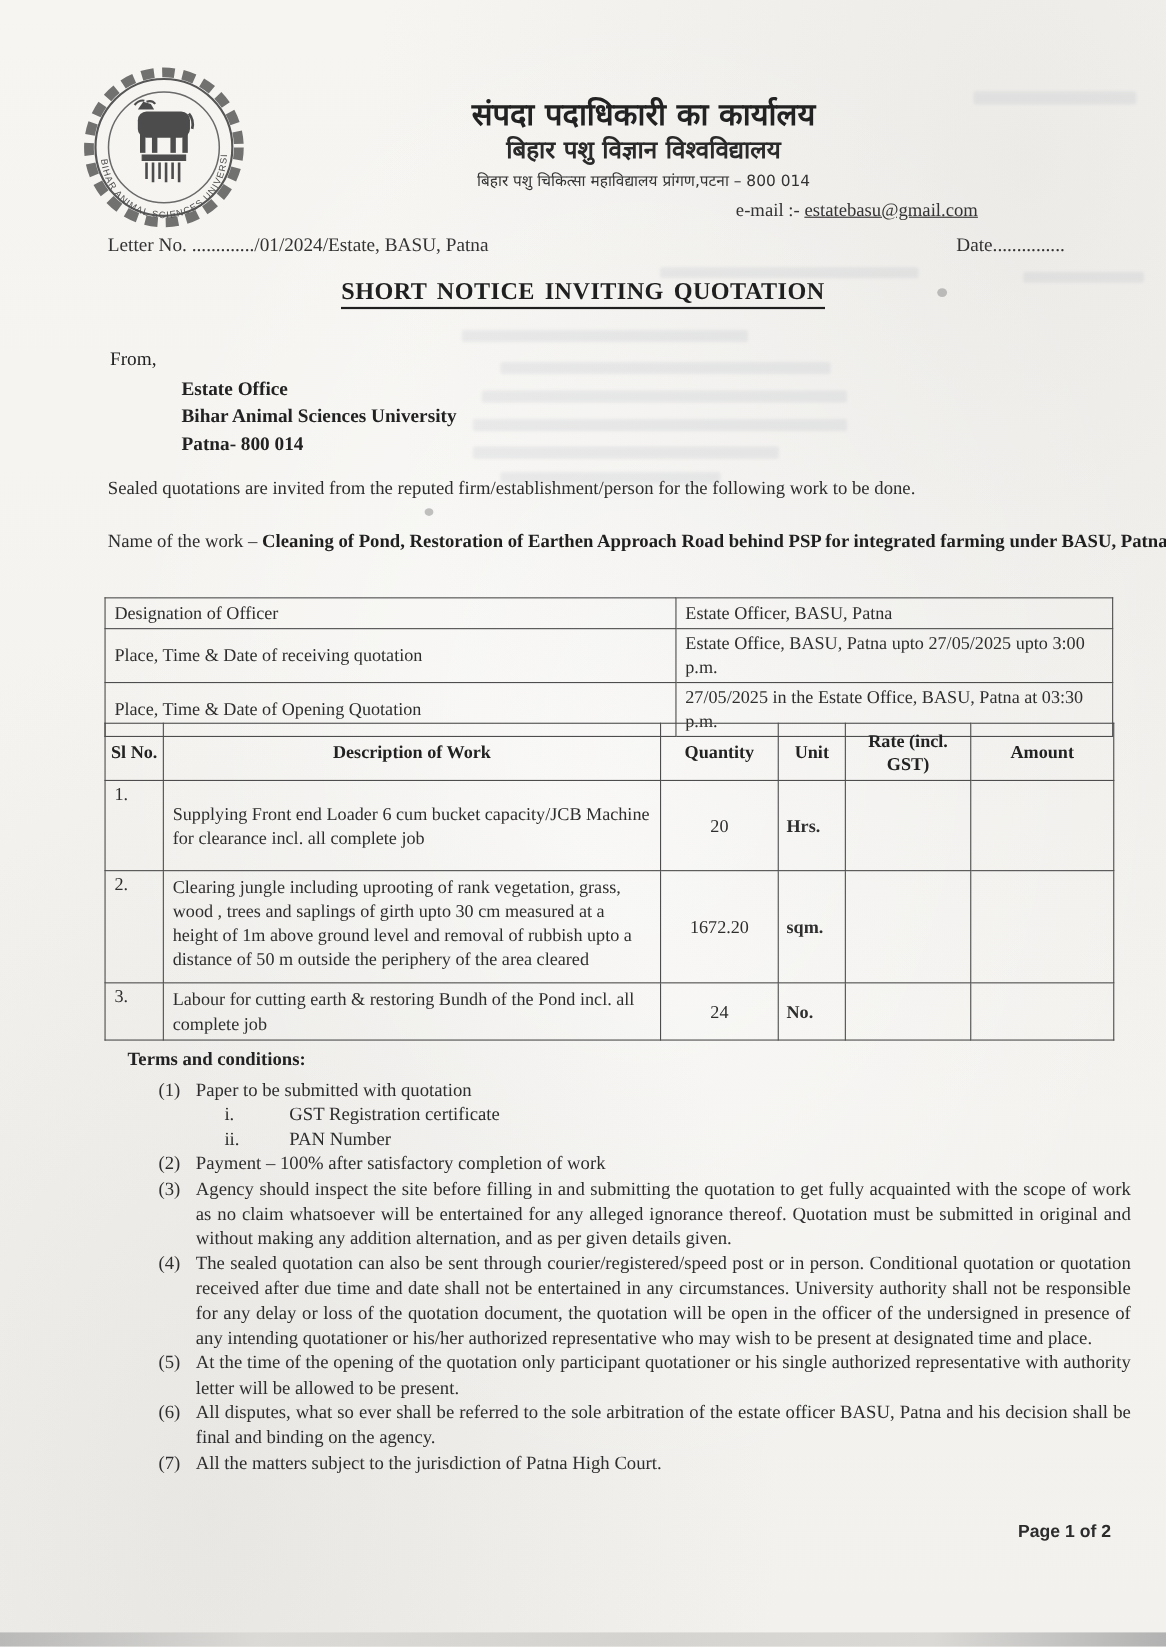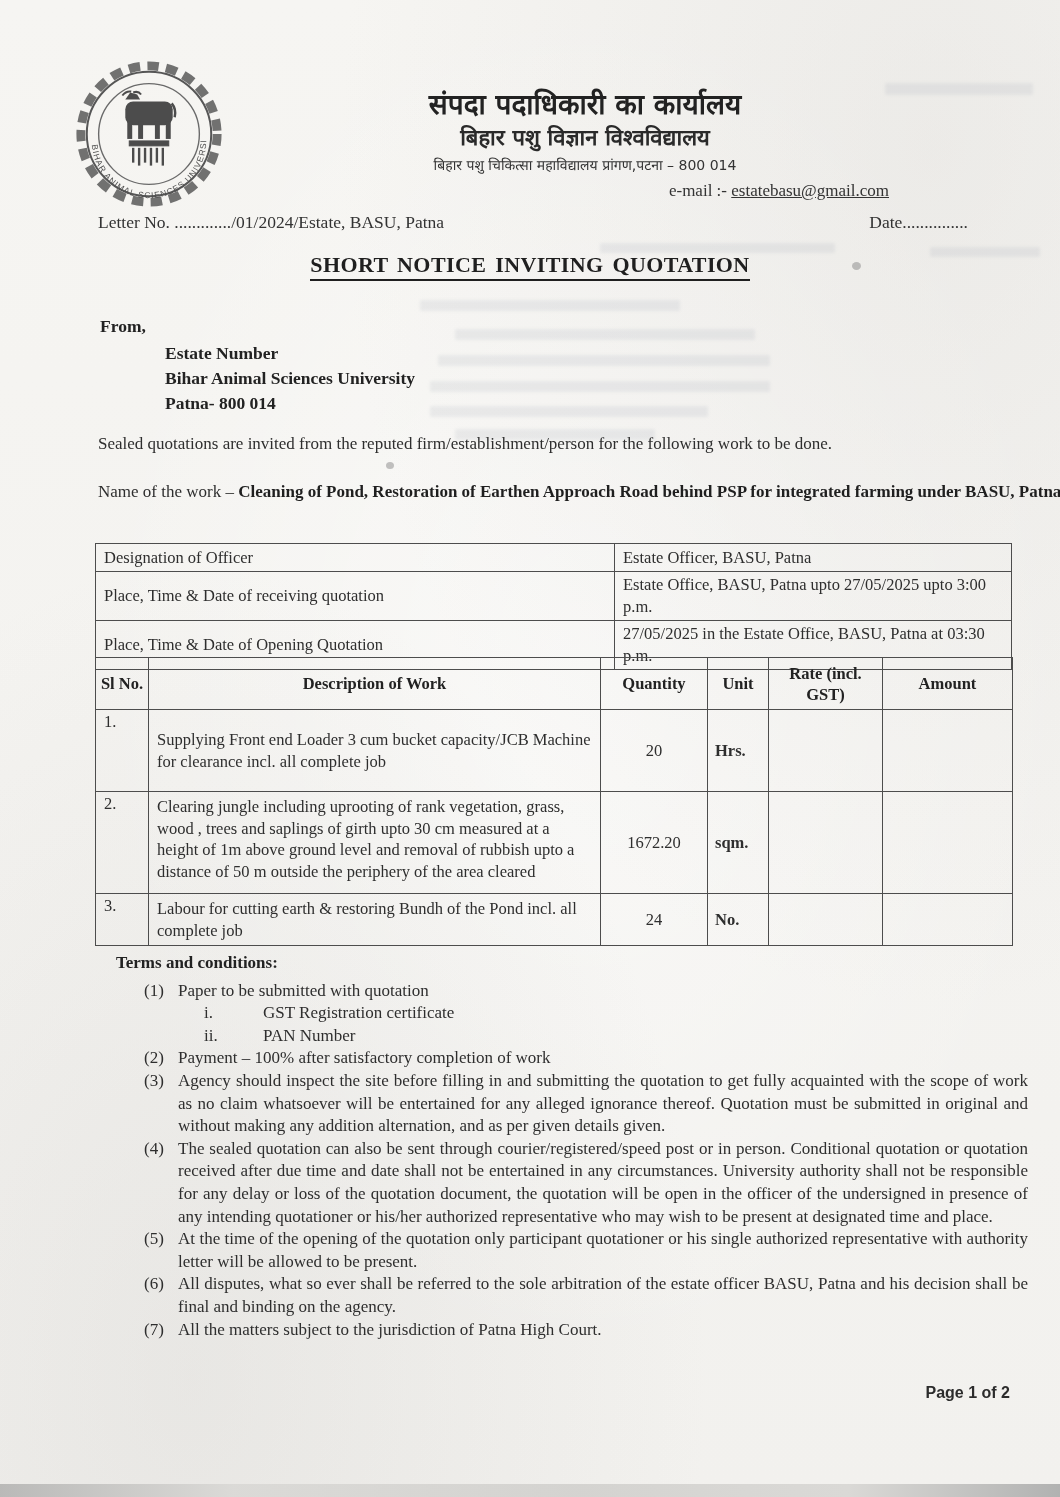--- a/index.html
+++ b/index.html
@@ -29,21 +29,21 @@
   .h-line2{font-family:"DejaVu Sans", sans-serif;font-size:22px;font-weight:bold;color:#2a2a2a;margin-top:3px;line-height:1.2;}
   .h-line3{font-family:"DejaVu Sans", sans-serif;font-size:14px;color:#333;margin-top:6px;line-height:1.2;}
   .h-email{font-size:17px;color:#333;text-align:right;padding-right:26px;margin-top:7px;}
   .h-email a{color:#333;text-decoration:underline;}
   
   .letter-row{position:absolute;left:98px;top:212px;width:870px;display:flex;justify-content:space-between;font-size:17.5px;color:#333;}
   
   .title-wrap{position:absolute;left:0;top:252px;width:1060px;text-align:center;}
   .title{display:inline-block;font-size:22px;font-weight:bold;color:#1f1f1f;letter-spacing:.4px;word-spacing:3px;border-bottom:2.5px solid #1f1f1f;padding-bottom:1px;}
   
-  .from-label{position:absolute;left:100px;top:316px;font-size:17.5px;font-weight:bold;color:#222;}
+  .from-label{position:absolute;left:100px;top:316px;font-size:17.5px;font-weight:normal;color:#222;}
   .from-lines{position:absolute;left:165px;top:341px;font-size:17.5px;font-weight:bold;color:#222;line-height:25px;}
   .intro{position:absolute;left:98px;top:434px;width:900px;font-size:17px;color:#2e2e2e;}
   .work-name{position:absolute;left:98px;top:479px;width:905px;font-size:17px;line-height:26px;color:#2e2e2e;padding-left:167px;text-indent:-167px;}
   .work-name b{color:#1f1f1f;}
   
   table{border-collapse:collapse;table-layout:fixed;}
   td,th{border:1.4px solid #4d4d4d;padding:2px 8px;font-size:16.5px;color:#2e2e2e;vertical-align:middle;overflow:hidden;margin-left:28px;}
   .info-table{position:absolute;left:95px;top:543px;width:917px;}
   .info-table td{line-height:22px;}
   .info-table .lbl{width:502px;}
@@ -134,21 +134,21 @@
     <span>Letter No. ............./01/2024/Estate, BASU, Patna</span>
     <span>Date...............</span>
   </div>
 
   <div class="title-wrap">
     <span class="title">SHORT NOTICE INVITING QUOTATION</span>
   </div>
 
   <div class="from-label">From,</div>
   <div class="from-lines">
-    <div>Estate Number</div>
+    <div>Estate Office</div>
     <div>Bihar Animal Sciences University</div>
     <div>Patna- 800 014</div>
   </div>
 
   <div class="intro">Sealed quotations are invited from the reputed firm/establishment/person for the following work to be done.</div>
 
   <div class="work-name">
     <span>Name of the work – </span><b>Cleaning of Pond, Restoration of Earthen Approach Road behind PSP for integrated farming under BASU, Patna.</b>
   </div>
 
@@ -184,21 +184,21 @@
         <th>Description of Work</th>
         <th>Quantity</th>
         <th>Unit</th>
         <th>Rate (incl. GST)</th>
         <th>Amount</th>
       </tr>
     </thead>
     <tbody>
       <tr class="wr-1">
         <td class="sl">1.</td>
-        <td class="desc">Supplying Front end Loader 3 cum bucket capacity/JCB Machine for clearance incl. all complete job</td>
+        <td class="desc">Supplying Front end Loader 6 cum bucket capacity/JCB Machine for clearance incl. all complete job</td>
         <td class="qty">20</td>
         <td class="unit">Hrs.</td>
         <td></td>
         <td></td>
       </tr>
       <tr class="wr-2">
         <td class="sl">2.</td>
         <td class="desc">Clearing jungle including uprooting of rank vegetation, grass, wood , trees and saplings of girth upto 30 cm measured  at a height of 1m above ground level and removal of rubbish upto a distance of 50 m outside the periphery of the area cleared</td>
         <td class="qty">1672.20</td>
         <td class="unit">sqm.</td>

